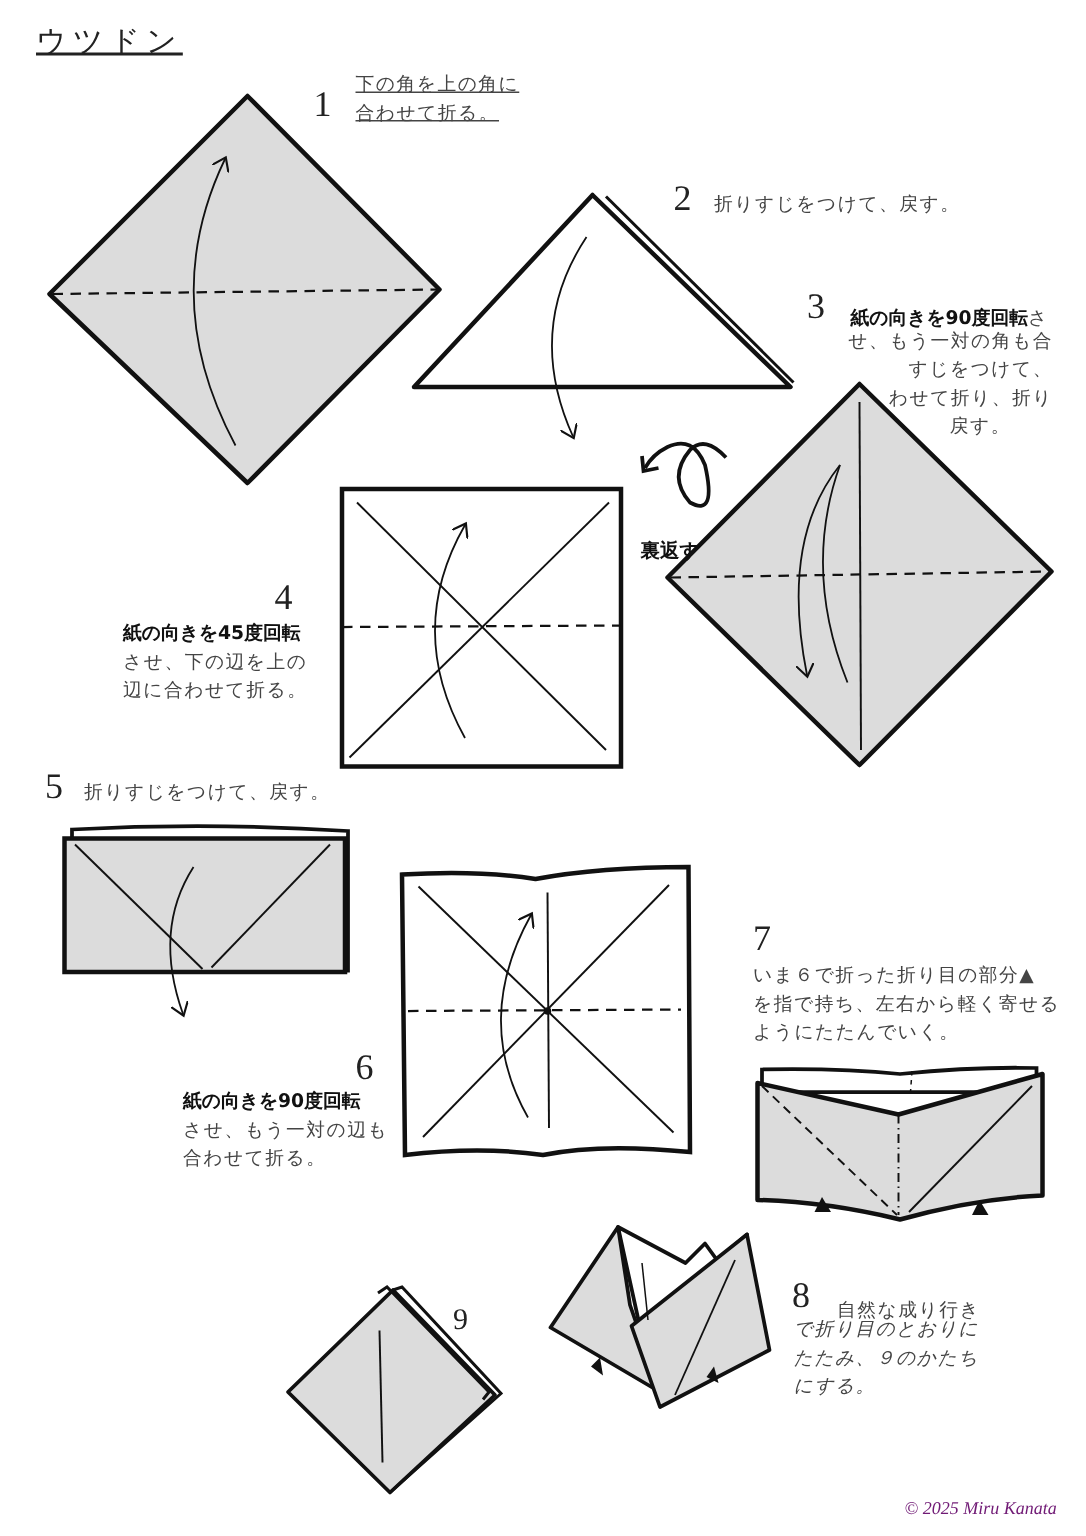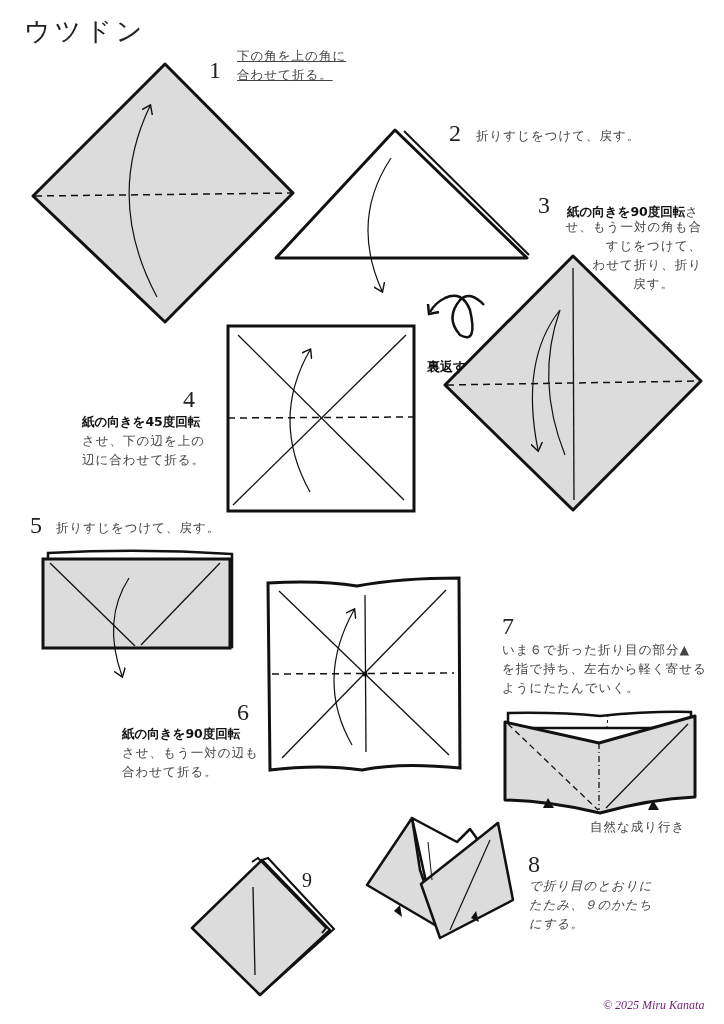--- a/index.html
+++ b/index.html
@@ -1,20 +1,20 @@
 <!DOCTYPE html>
 <html><head>
   <meta charset="utf-8">
   <style>
     html, body { margin: 0; padding: 0; background: #ffffff; }
     body { width: 724px; height: 1024px; position: relative; overflow: hidden;
            font-family: "DejaVu Serif", "Liberation Serif", serif; color: #333; }
     .abs { position: absolute; }
     svg.diagram { position: absolute; left: 0; top: 0; width: 724px; height: 1024px; }
-    .title { left: 24px; top: 14px; font-size: 26px; letter-spacing: 4px; color: #222; }
+    .title { left: 24px; top: 14px; font-size: 20px; letter-spacing: 4px; color: #222; text-decoration: underline; }
     .num { font-family: "Liberation Serif", "DejaVu Serif", serif; font-size: 24px; color: #222; line-height: 1; }
     .txt { font-size: 12.5px; line-height: 19px; color: #444; letter-spacing: 1px; }
     .bold { font-family: "DejaVu Sans", "Liberation Sans", sans-serif; font-weight: bold; color: #111; font-size: 12.5px; letter-spacing: 0; }
     .right { text-align: right; }
     .flip { font-family: "DejaVu Sans", "Liberation Sans", sans-serif; font-weight: bold; font-size: 13px; color: #111; }
     .copy { font-family: "Liberation Serif", "DejaVu Serif", serif; font-style: italic; font-size: 12px; color: #701a75; }
   </style>
 </head>
 <body>
 
@@ -147,21 +147,21 @@
 </div>
 
 <div class="abs num" style="left:502px; top:614px;">7</div>
 <div class="abs txt" style="left:502px; top:640px;">
   <div>いま６で折った折り目の部分▲</div>
   <div>を指で持ち、左右から軽く寄せる</div>
   <div>ようにたたんでいく。</div>
 </div>
 
 <div class="abs num" style="left:528px; top:852px;">8</div>
-<div class="abs txt" style="left:558px; top:817px;margin-left:32px;">自然な成り行き</div>
+<div class="abs txt" style="left:558px; top:863px;">自然な成り行き</div>
 <div class="abs txt" style="left:529px; top:876px;font-style:italic;">
   <div>で折り目のとおりに</div>
   <div>たたみ、９のかたち</div>
   <div>にする。</div>
 </div>
 
 <div class="abs num" style="left:302px; top:870px; font-size:20px;">9</div>
 
 <div class="abs copy" style="left:603px; top:998px;">© 2025 Miru Kanata</div>
 

